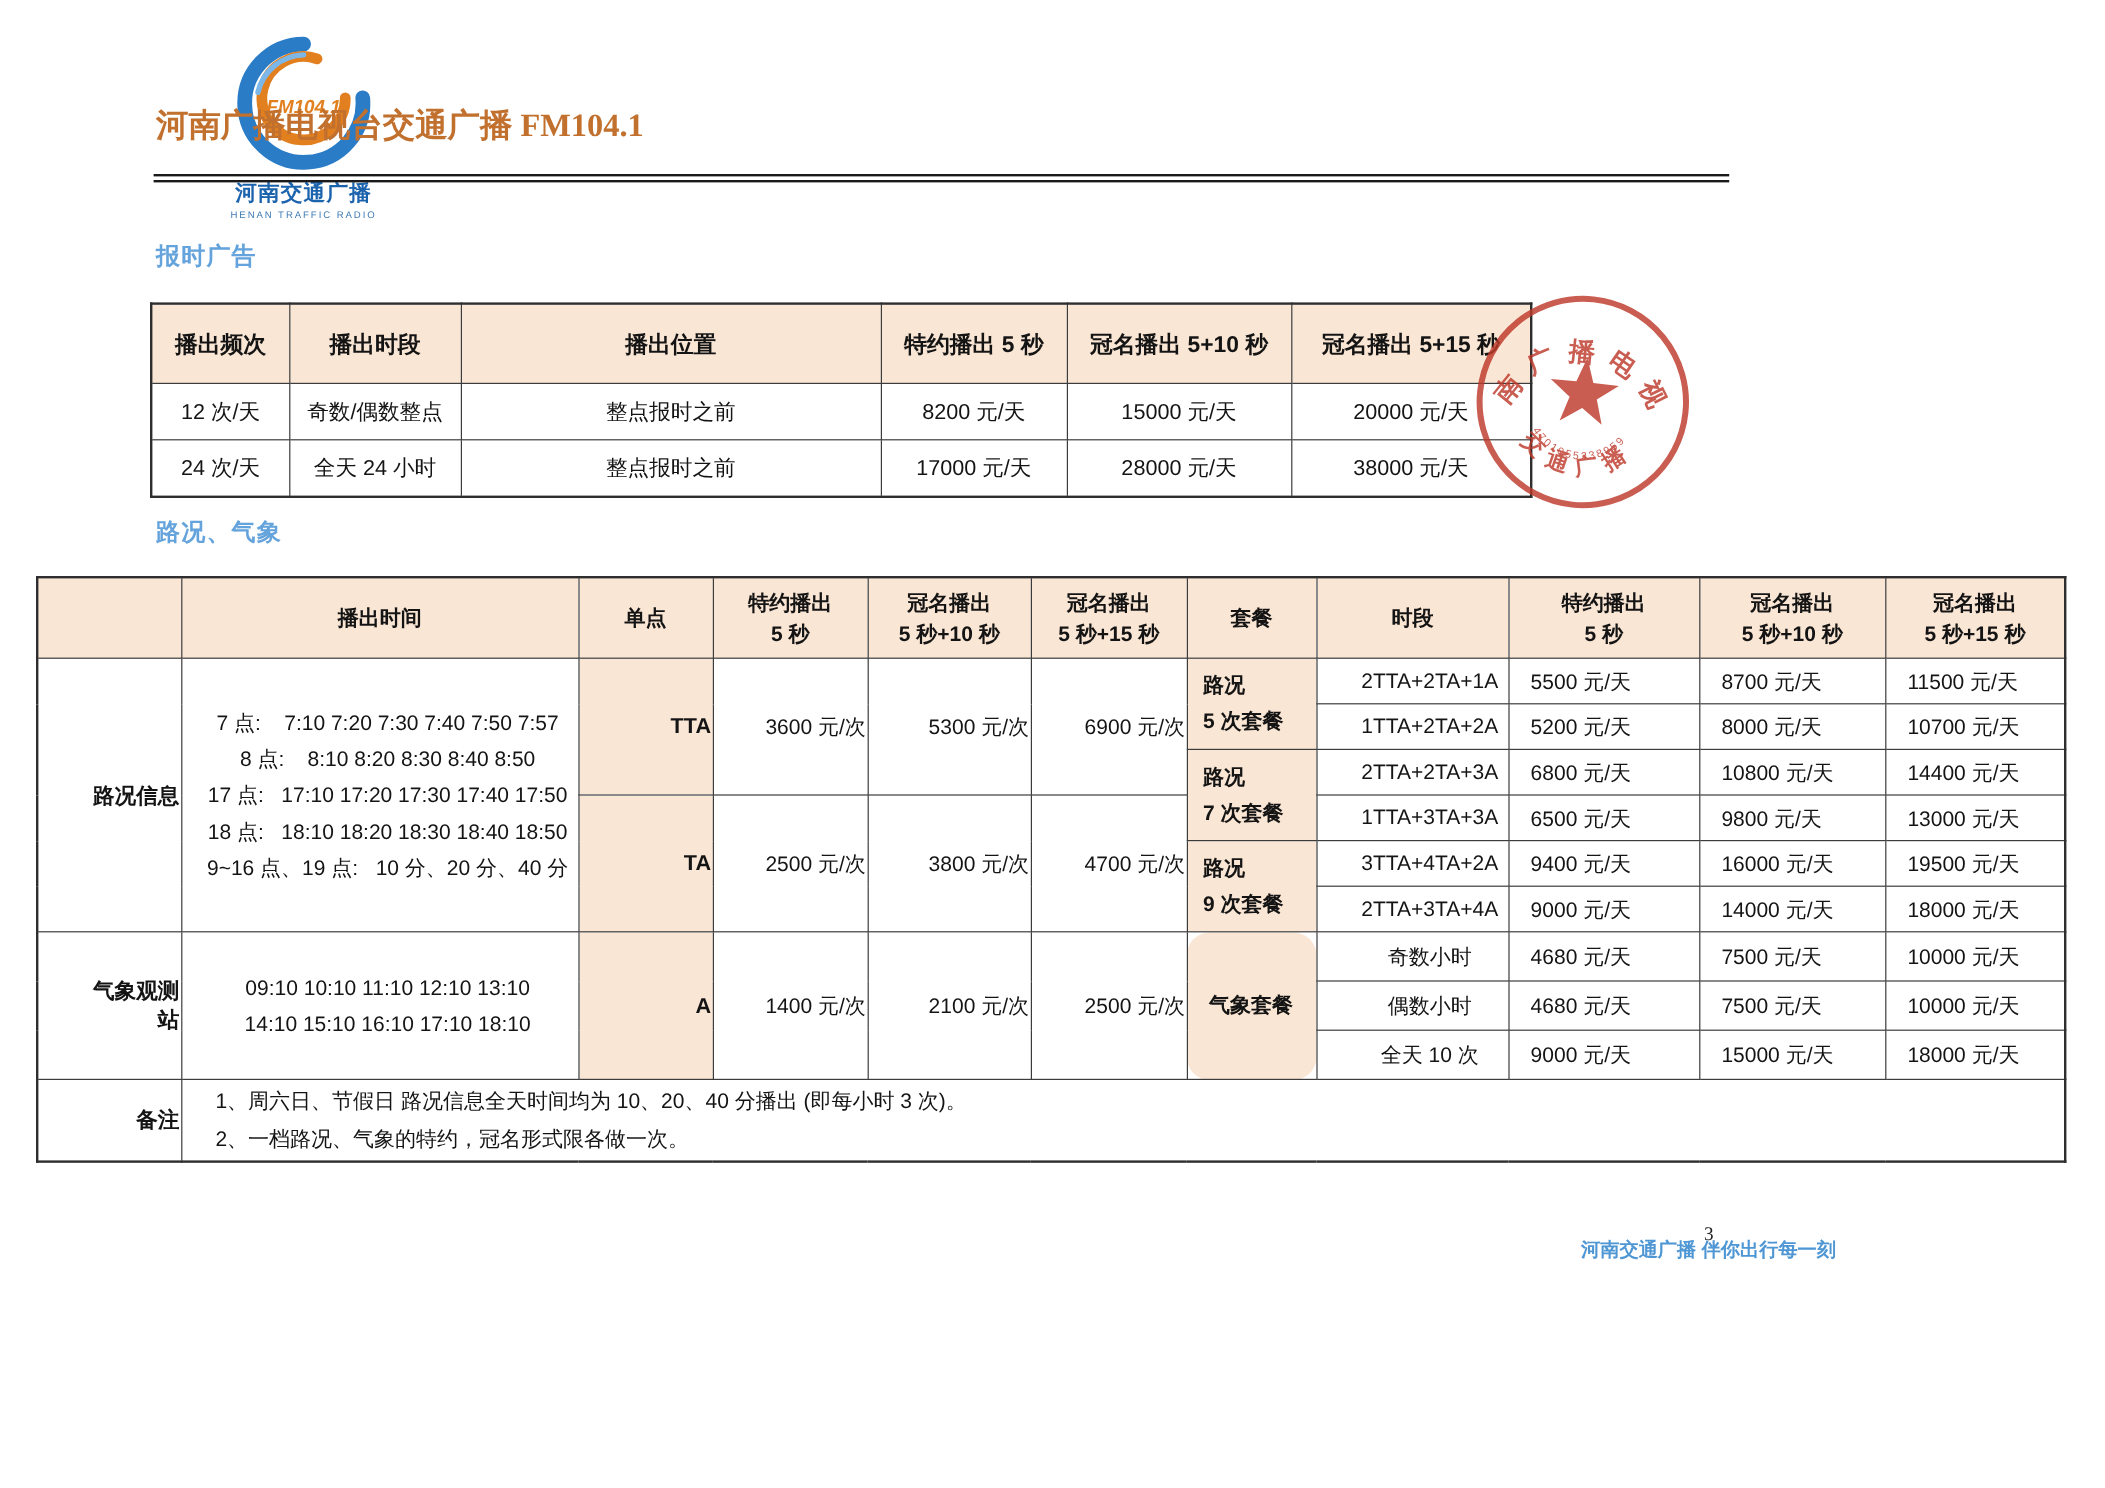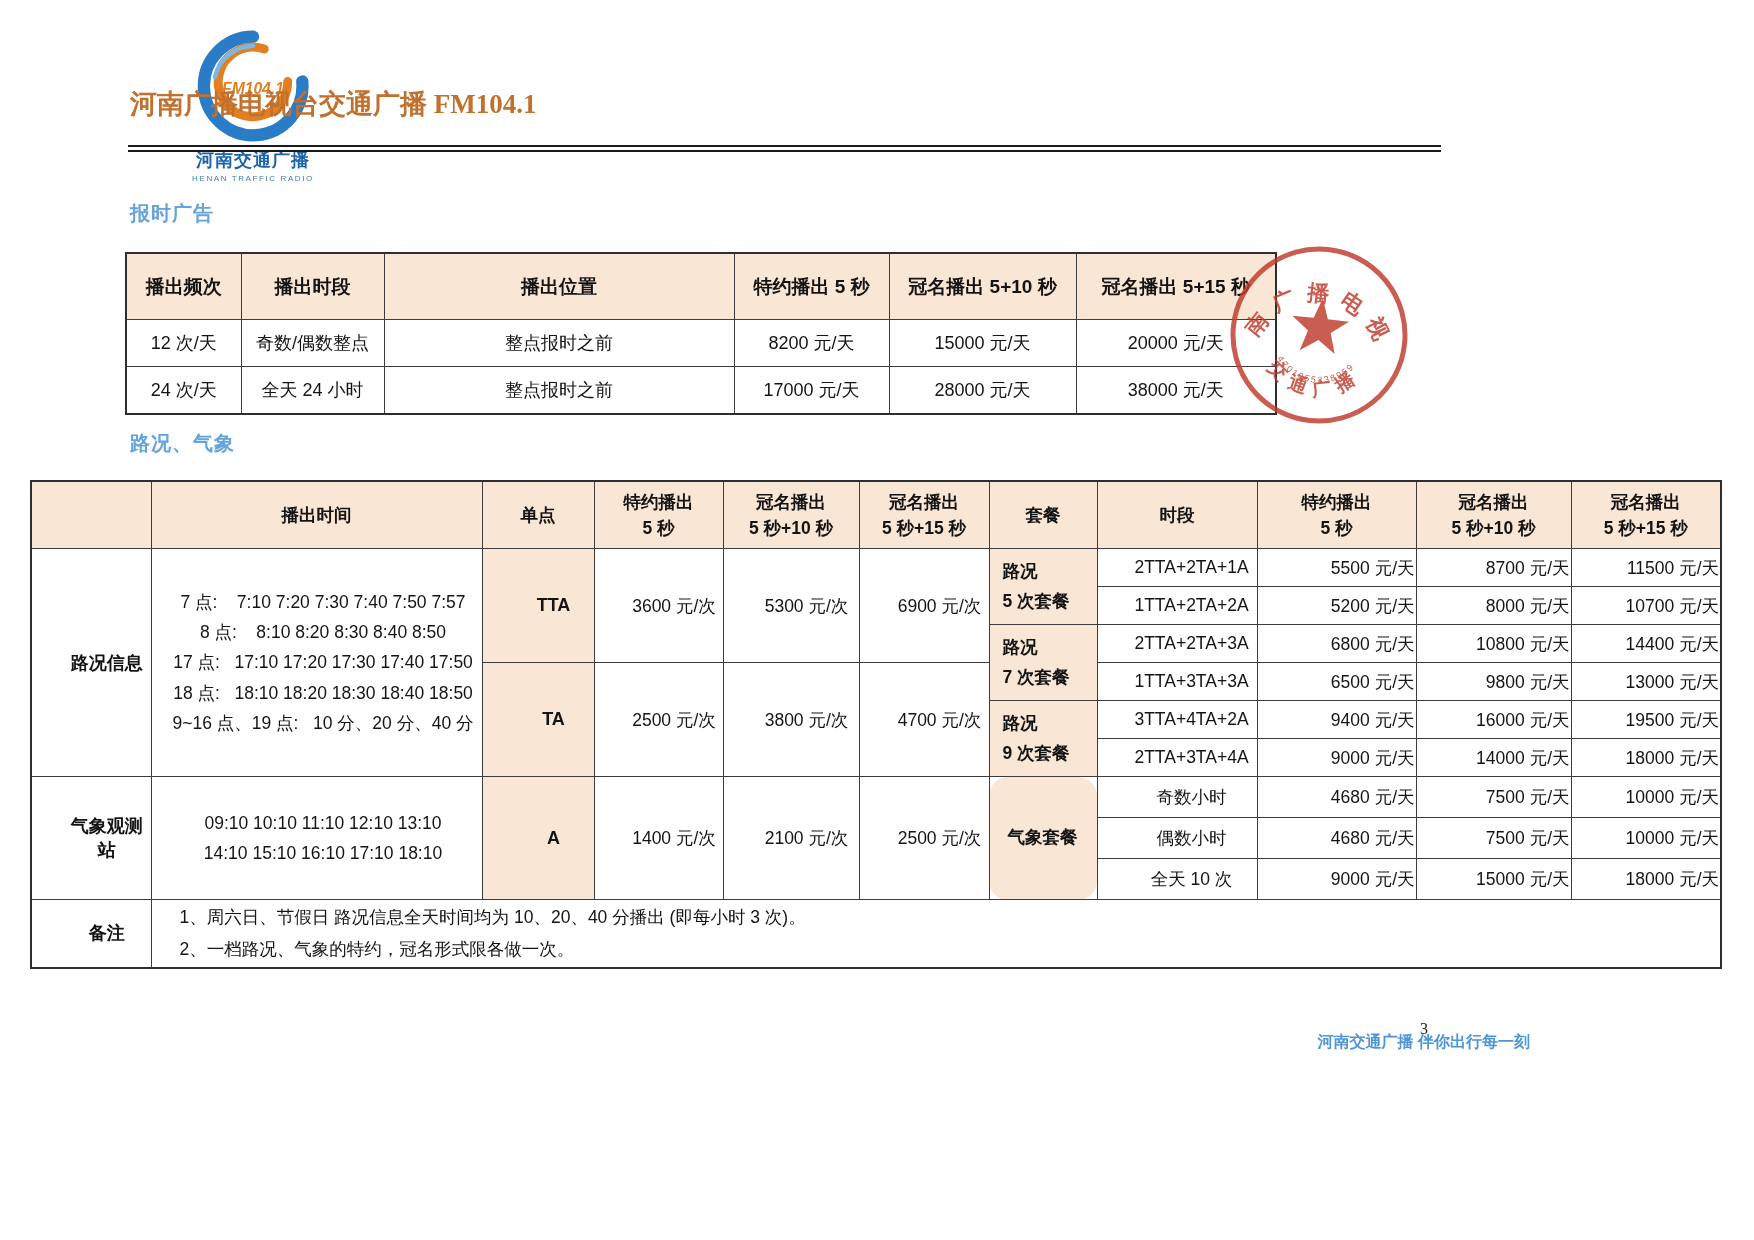--- a/index.html
+++ b/index.html
@@ -31,31 +31,31 @@
   .t1, .t2 { position:absolute; border:2px solid #2e2e2e; }
   .t1 th, .t1 td, .t2 th, .t2 td { border:1.5px solid #3c3c3c; overflow:hidden; }
   th { background:#fae6d4; font-weight:bold; }
 
   .t1 { left:125px; top:252px; width:1150px; }
   .t1 th { height:63px; font-size:19px; text-align:center; }
   .t1 td { height:44px; font-size:18px; text-align:center; }
 
   .t2 { left:30px; top:480px; width:1690px; }
   .t2 th { height:64px; font-size:17.5px; text-align:center; white-space:pre-line; line-height:1.5; }
-  .t2 td { font-size:17.5px; text-align:center;padding-left:32px; }
+  .t2 td { font-size:17.5px; text-align:right;padding-left:32px; }
   .t2 tr.rrow { height:38px; }
   .t2 tr.wrow { height:41px; }
   .t2 .rowlabel { font-weight:bold; font-size:18px; }
   .t2 .unit { background:#fae6d4; font-weight:bold; font-size:18px; }
   .t2 .group { background:#fae6d4; font-weight:bold; text-align:left; padding-left:13px;
                white-space:pre-line; line-height:1.7; }
   .t2 .group.center { text-align:center; padding-left:0;border-radius:19px; }
   .t2 .times { text-align:center; padding-left:14px; white-space:pre; line-height:1.72; font-size:17.5px; }
   .t2 .slot { text-align:center; padding-left:30px; }
-  .t2 .pprice { text-align:right; padding-left:18px; }
+  .t2 .pprice { text-align:left; padding-left:18px; }
   .t2 .notes { text-align:left; padding-left:28px; line-height:1.85; height:64px; }
 
   
   .stamp { position:absolute; left:1224px; top:240px; width:190px; height:190px;
            transform:rotate(6deg); opacity:.82; pointer-events:none; }
 
   
   .footer-slogan { position:absolute; left:30px; top:1032px; width:1500px; text-align:right;
                    font-size:16px; font-weight:bold; color:#4e96d4; }
   .page-number { position:absolute; left:1420px; top:1020px; font-family:"Liberation Serif", serif;

